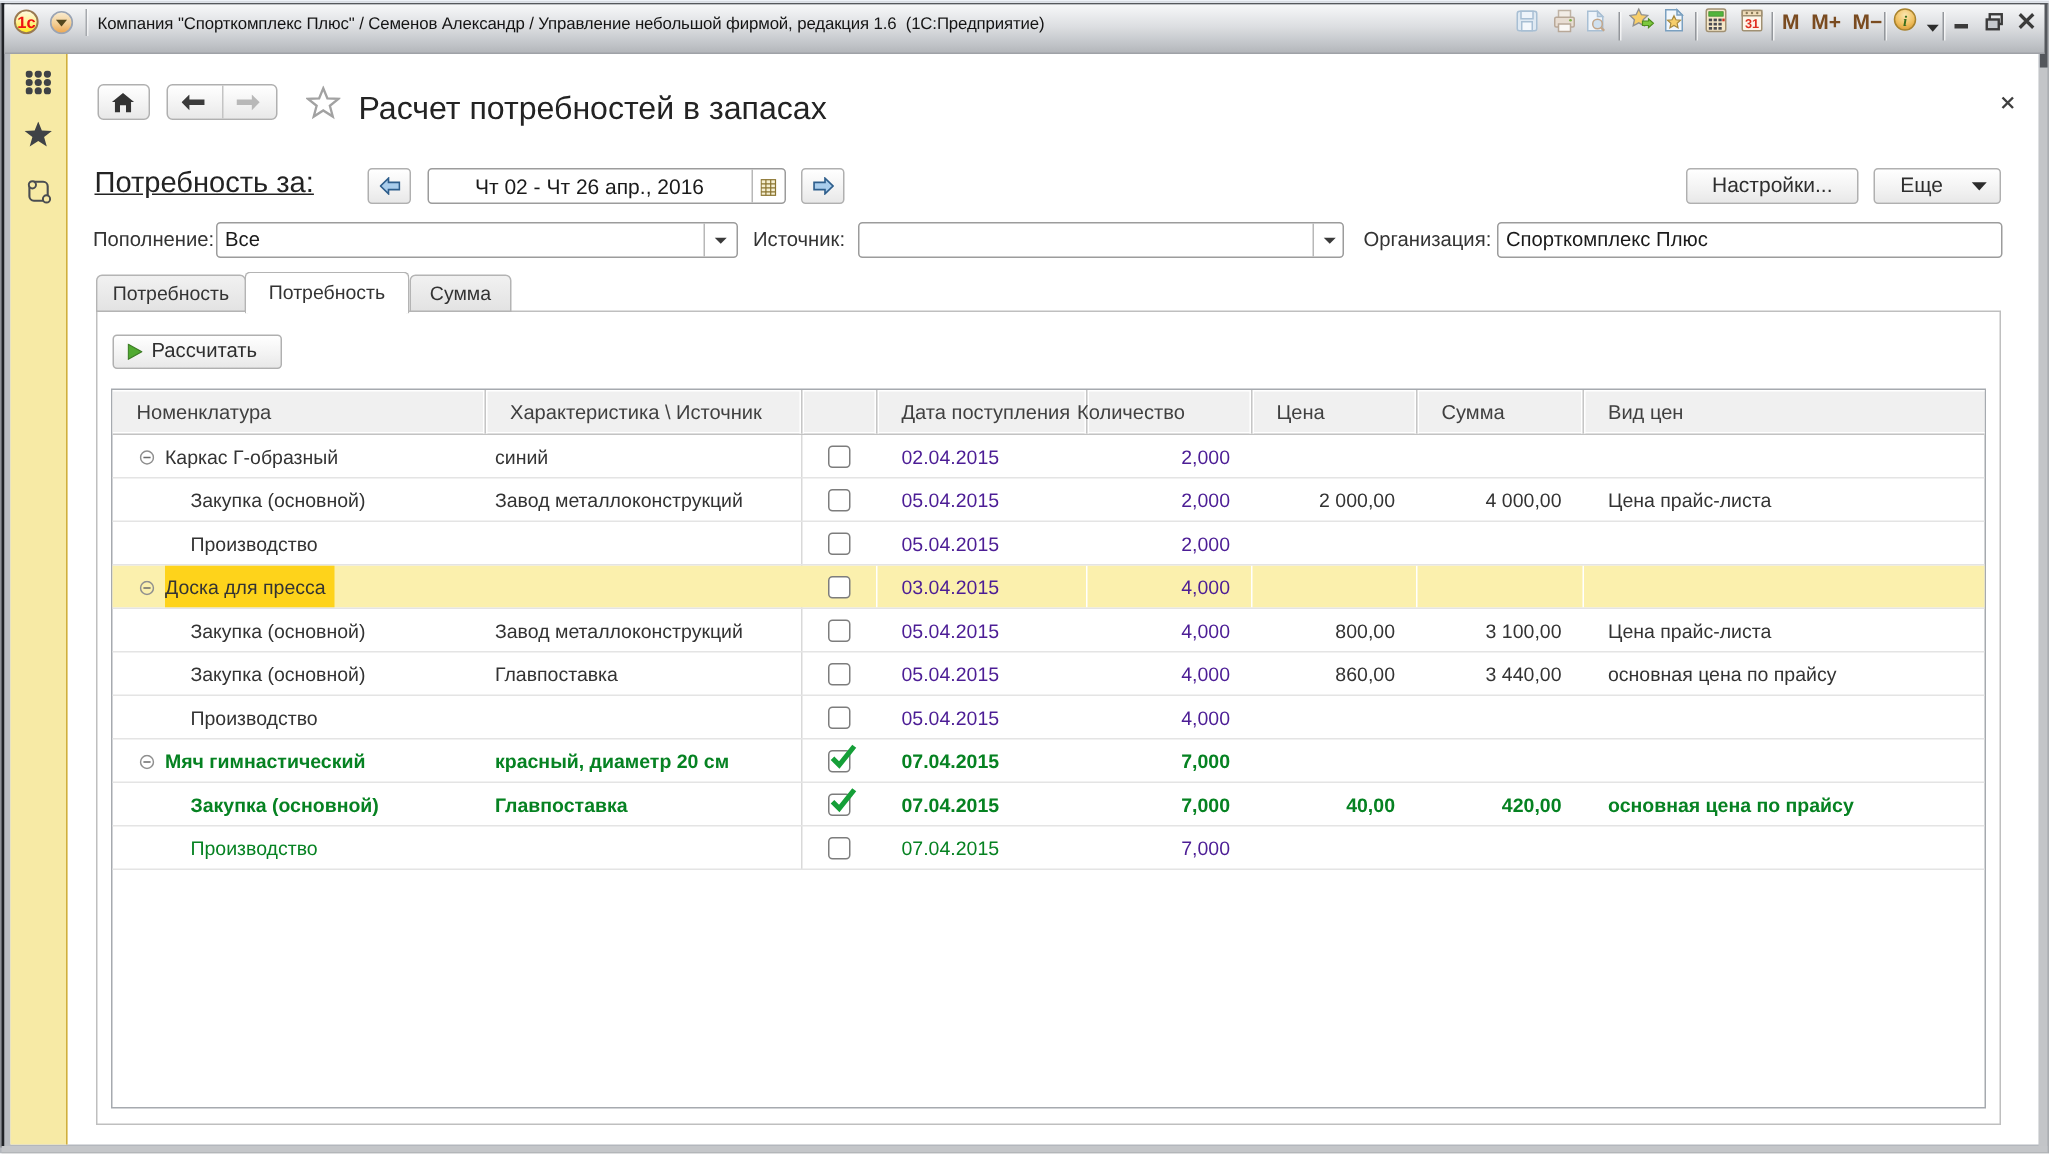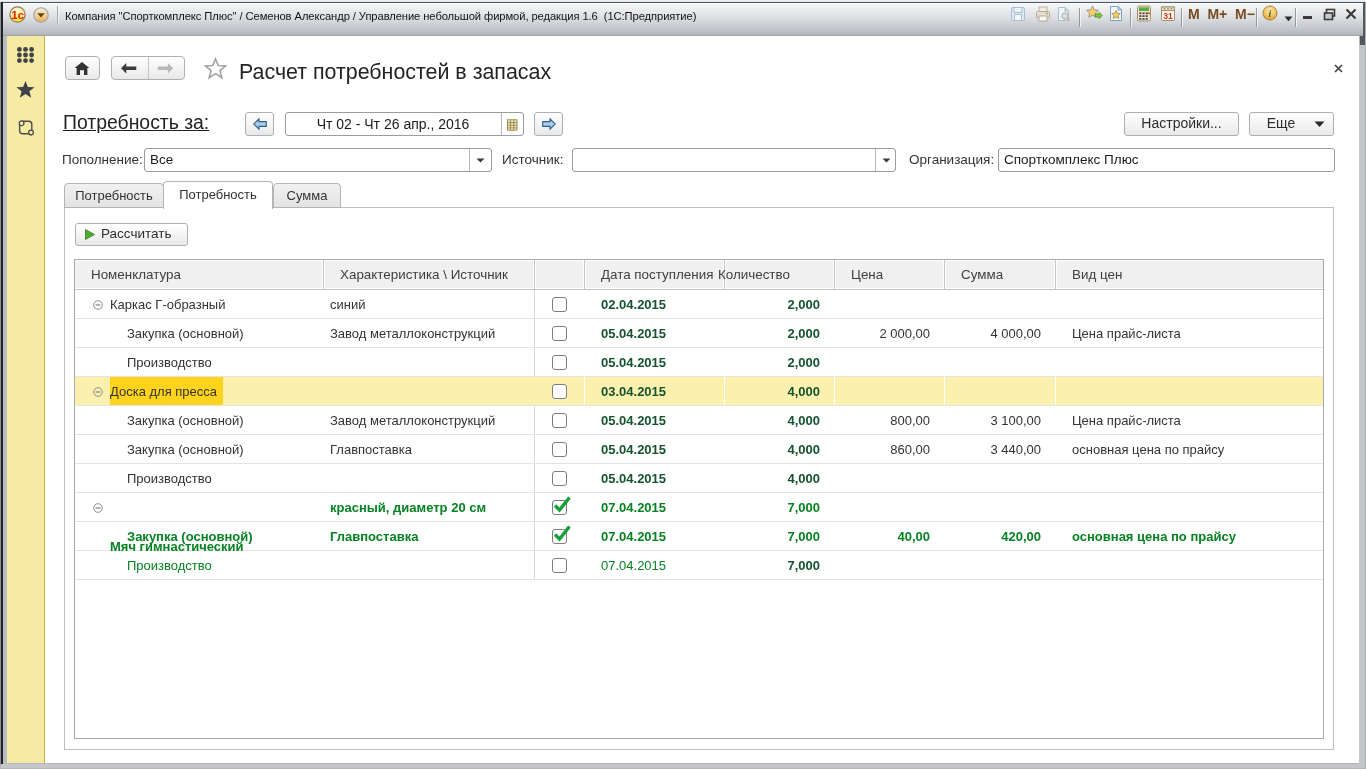--- a/index.html
+++ b/index.html
@@ -7,21 +7,21 @@
 .a{position:absolute;}
 #page{position:relative;width:1366px;height:769px;background:#b3b7bd;}
 #titlebar{left:3px;top:3px;width:1360px;height:33px;background:linear-gradient(#f7f8f9,#dcdee1 45%,#c5c8cc 75%,#b1b4b8);}
 #client{left:7px;top:36px;width:1352px;height:727px;background:#fff;}
 #sidebar{left:7px;top:36px;width:37px;height:727px;background:#f7eaa5;border-right:1px solid #cfae3e;}
 .btn{border:1px solid #b0b0b0;border-radius:4px;background:linear-gradient(#ffffff,#f2f2f2 60%,#e8e8e8);box-sizing:border-box;}
 .inp{border:1px solid #9c9c9c;border-radius:3px;background:#fff;box-sizing:border-box;font-size:13.5px;color:#1a1a1a;}
 .lbl{font-size:13.5px;color:#333;}
 .hdrcell{font-size:13.4px;color:#404040;line-height:30px;}
 .c{font-size:13px;color:#333;line-height:29px;white-space:nowrap;}
-.red{color:#14532d;font-weight:bold;}
+.red{color:#4c1d95;font-weight:normal;}
 .grn{color:#068222;font-weight:bold;}
 .grnr{color:#068222;}
 .num{text-align:right;}
 .cb{width:13px;height:13px;border:1px solid #7d7d7d;border-radius:3px;background:#fff;}
 .sep{width:1px;background:#c6c6c6;box-shadow:1px 0 0 #fff,-1px 0 0 #fff;}
 .tsep{width:1px;top:8px;height:19px;background:#94979c;box-shadow:1px 0 0 rgba(255,255,255,.7);}
 </style>
 </head>
 <body>
 <div id="page">
@@ -335,21 +335,21 @@
 
   <div class="a c " style="left:127px;top:464px;">Производство</div>
   <div class="a cb" style="left:552px;top:471px;"></div>
   <div class="a c red" style="left:601px;top:464px;">05.04.2015</div>
   <div class="a c num red" style="left:724px;top:464px;width:96px;">4,000</div>
 
   <svg class="a" style="left:93px;top:503px" width="10" height="10" viewBox="0 0 10 10">
       <circle cx="5" cy="5" r="4.3" fill="none" stroke="#8f8f8f"></circle>
       <line x1="2.6" y1="5" x2="7.4" y2="5" stroke="#6a6a6a"></line>
     </svg>
-  <div class="a c grn" style="left:110px;top:493px;margin-top:39px;">Мяч гимнастический</div>
+  <div class="a c grn" style="left:110px;top:493px;">Мяч гимнастический</div>
   <div class="a c grn" style="left:330px;top:493px;">красный, диаметр 20 см</div>
   <div class="a cb" style="left:552px;top:500px;"></div>
   <svg class="a" style="left:553px;top:495px" width="20" height="20" viewBox="0 0 20 20">
       <path d="M2 10.5 L6.5 15 L16.5 2.5" fill="none" stroke="#159f38" stroke-width="3.4"></path>
     </svg>
   <div class="a c grn" style="left:601px;top:493px;">07.04.2015</div>
   <div class="a c num grn" style="left:724px;top:493px;width:96px;">7,000</div>
 
   <div class="a c grn" style="left:127px;top:522px;">Закупка (основной)</div>
   <div class="a c grn" style="left:330px;top:522px;">Главпоставка</div>

